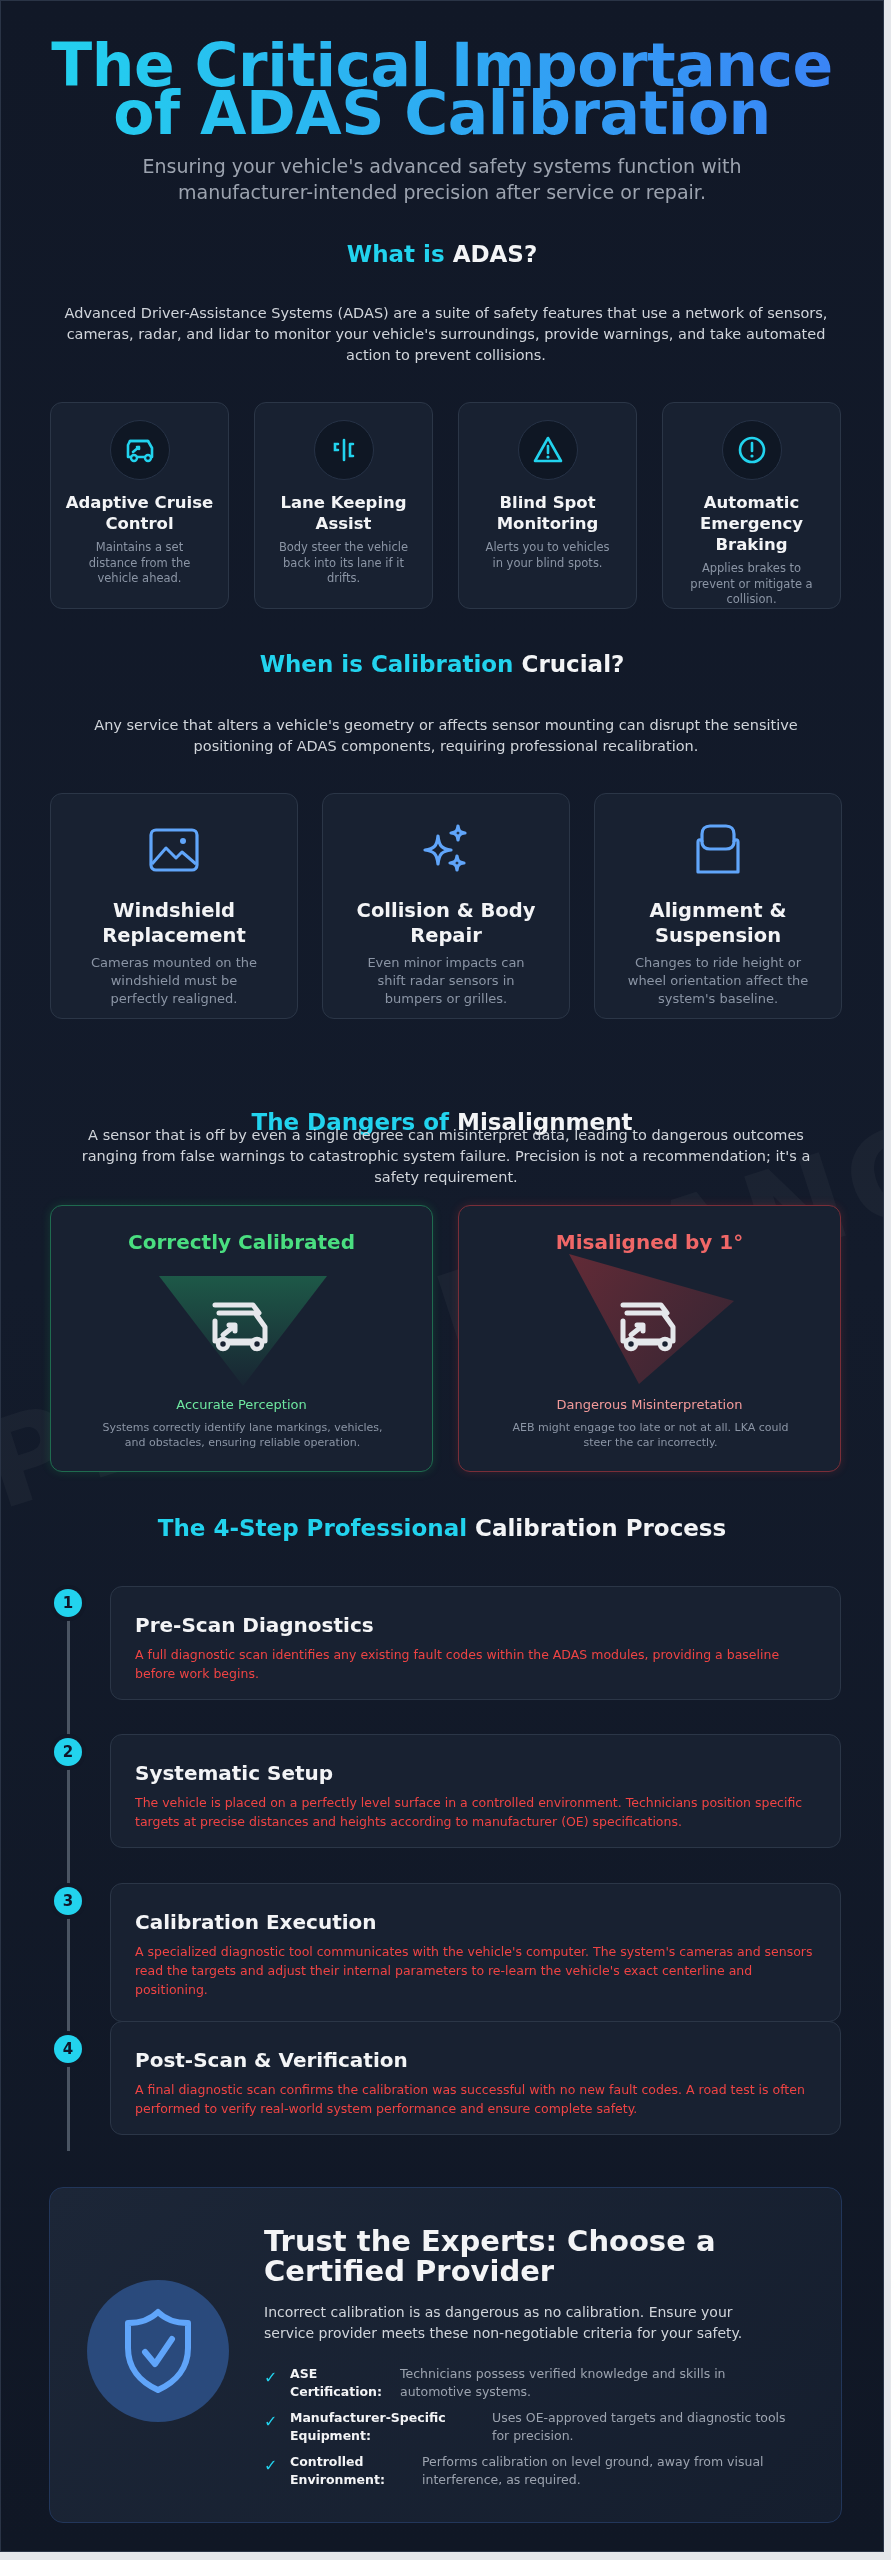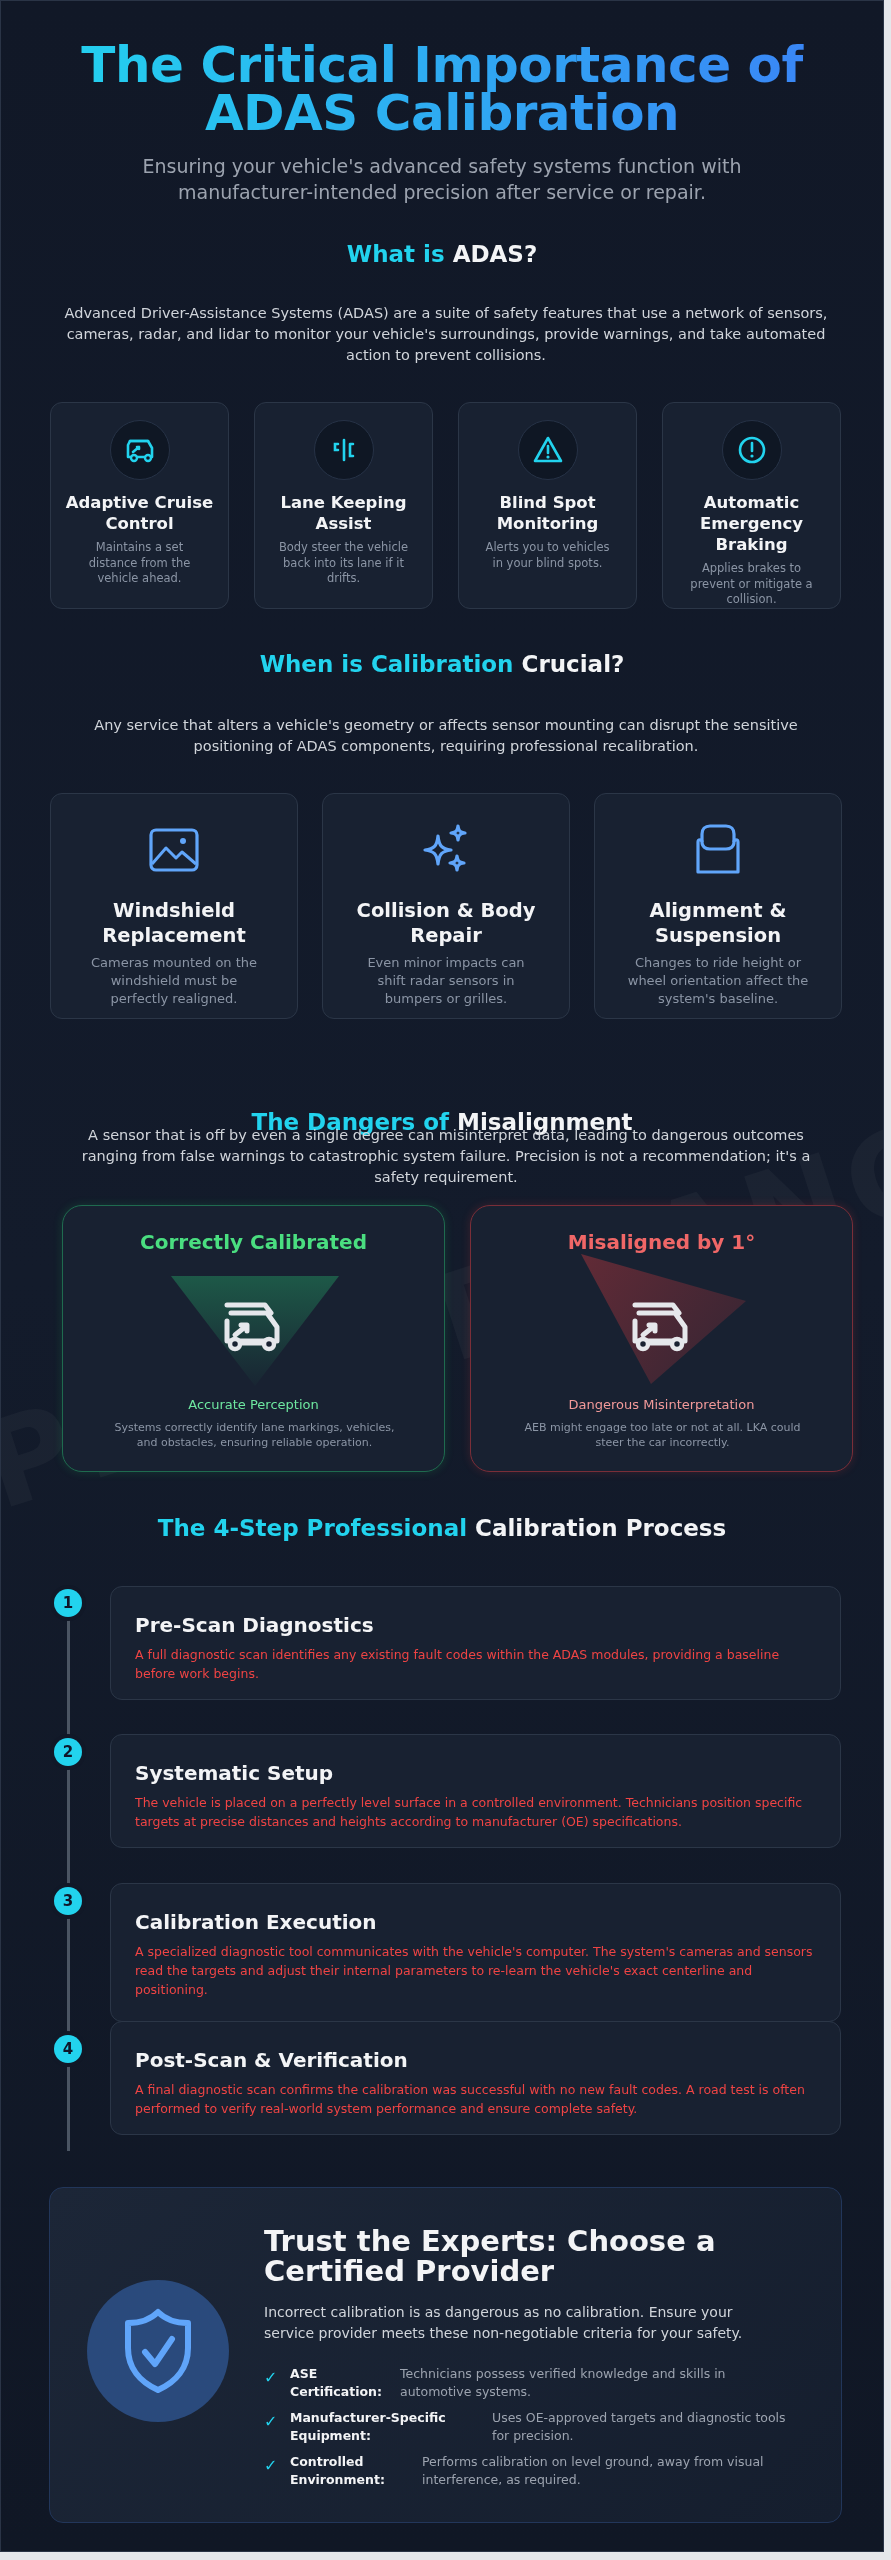--- a/index.html
+++ b/index.html
@@ -13,21 +13,21 @@
   }
   .watermark {
     position: absolute; left: -40px; top: 1230px; width: 1100px;
     transform: rotate(-18deg);
     font-family: "DejaVu Sans", sans-serif; font-weight: bold; font-size: 120px;
     letter-spacing: 6px; color: rgba(255,255,255,0.035); white-space: nowrap;
     pointer-events: none;
   }
   .hero { position: absolute; top: 40px; left: 0; width: 100%; text-align: center; }
   .hero h1 {
-    font-family: "DejaVu Sans", sans-serif; font-weight: bold; font-size: 50px; line-height: 48px;
+    font-family: "DejaVu Sans", sans-serif; font-weight: bold; font-size: 60px; line-height: 48px;
     background: linear-gradient(90deg, #22d3ee 0%, #3b82f6 100%);
     -webkit-background-clip: text; background-clip: text; color: transparent;
     width: 820px; margin: 0 auto; letter-spacing: -0.5px;
   }
   .hero p { margin: 16px auto 0; width: 620px; font-size: 19px; line-height: 26px; color: #9ca3af; }
   .sec-title {
     position: absolute; left: 0; width: 100%; text-align: center;
     font-weight: bold; font-size: 23px; color: #f3f4f6;
   }
   .sec-title .accent { color: #22d3ee; }
@@ -43,21 +43,21 @@
     width: 60px; height: 60px; border-radius: 50%; background: #0f1724;
     border: 1px solid #263246; margin: 17px auto 0; display: flex; align-items: center; justify-content: center;
   }
   .feat-title { font-weight: bold; font-size: 16.5px; line-height: 21px; color: #f3f4f6; margin-top: 12px; padding: 0 12px; }
   .feat-desc { font-size: 11.5px; line-height: 15.5px; color: #8b95a5; margin-top: 6px; padding: 0 22px; }
   .svc-icon { margin: 28px auto 0; width: 56px; height: 56px; }
   .svc-title { font-weight: bold; font-size: 19.5px; line-height: 25px; color: #f3f4f6; margin-top: 16px; padding: 0 14px; }
   .svc-desc { font-size: 13px; line-height: 18px; color: #8b95a5; margin-top: 6px; padding: 0 30px; }
   .cmp {
     position: absolute; top: 1204px; width: 383px; height: 267px;
-    background: #182131; border-radius: 20px; text-align: center; margin-left: 12px;
+    background: #182131; border-radius: 12px; text-align: center;
   }
   .cmp.good { left: 49px; border: 1px solid #1f6b4f; box-shadow: 0 0 10px rgba(34,197,94,0.18); }
   .cmp.bad { left: 457px; border: 1px solid #7a2e38; box-shadow: 0 0 10px rgba(239,68,68,0.18); }
   .cmp-title { margin-top: 24px; font-weight: bold; font-size: 20px; }
   .good .cmp-title { color: #4ade80; }
   .bad .cmp-title { color: #f06767; }
   .cmp-sub { position: absolute; top: 191px; left: 0; width: 100%; font-size: 13px; }
   .good .cmp-sub { color: #6ee7a0; }
   .bad .cmp-sub { color: #f39a9a; }
   .cmp-desc { position: absolute; top: 214px; left: 40px; width: 303px; font-size: 11px; line-height: 15px; color: #8b95a5; }

